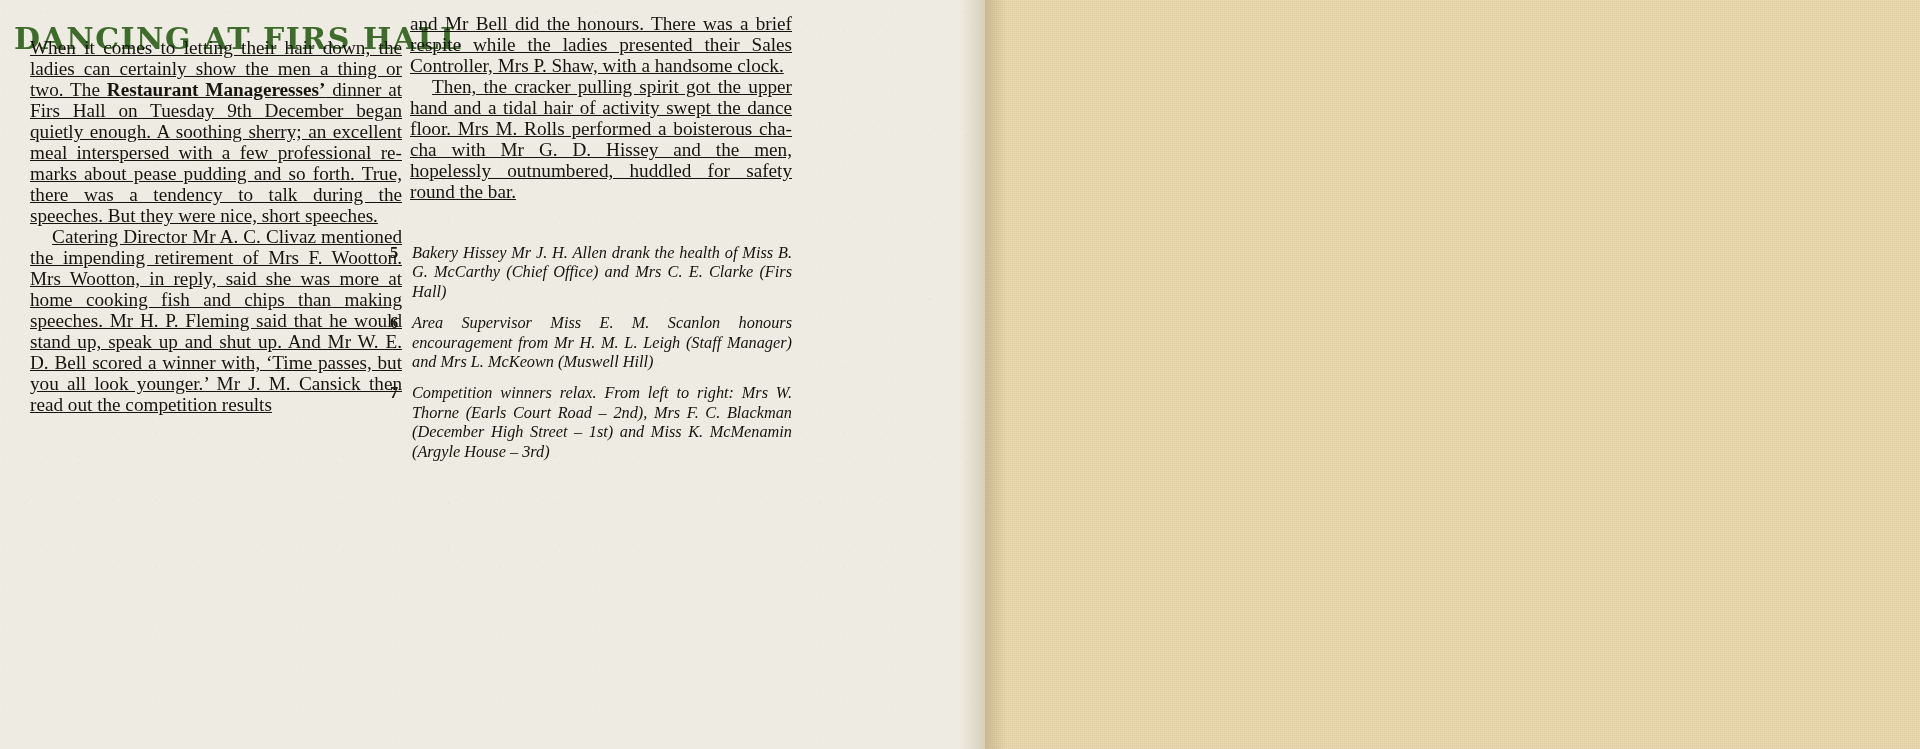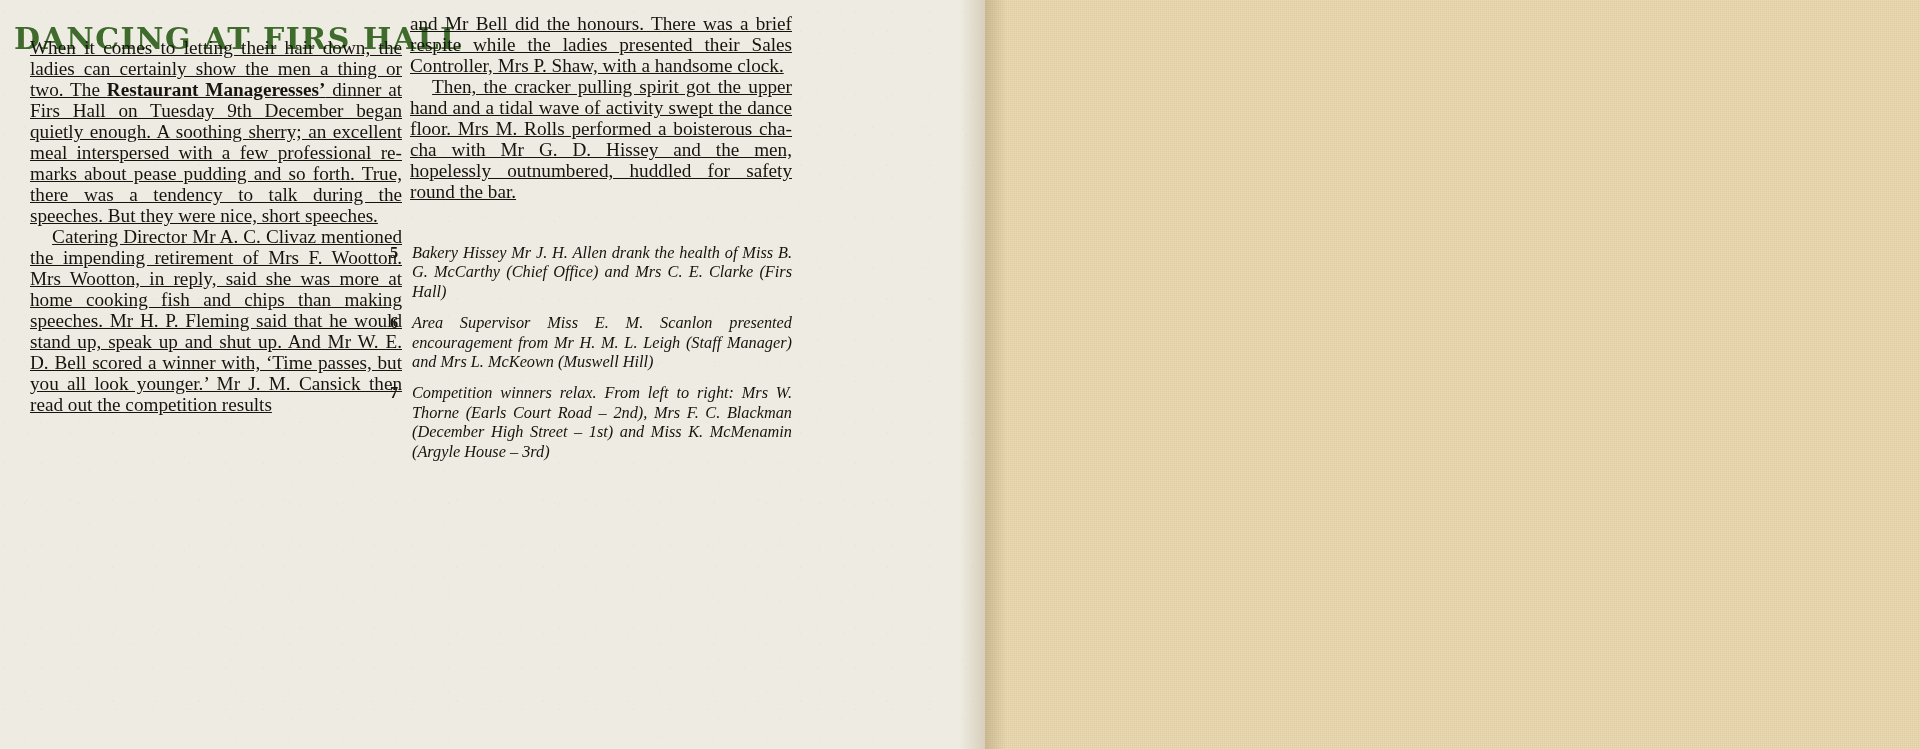--- a/index.html
+++ b/index.html
@@ -121,26 +121,26 @@
   <div class="left-page">
 
     <h1 class="headline">DANCING AT FIRS HALL</h1>
 
     <div class="col" id="col1">
         <p><span>When it comes to letting their hair down, the ladies can certainly show the men a thing or two. The </span><strong>Restaurant Manageresses’</strong><span> dinner at Firs Hall on Tuesday 9th December began quietly enough. A soothing sherry; an excellent meal interspersed with a few professional re-marks about pease pudding and so forth. True, there was a tendency to talk during the speeches. But they were nice, short speeches.</span></p>
         <p class="indent"><span>Catering Director Mr A. C. Clivaz mentioned the impending retirement of Mrs F. Wootton. Mrs Wootton, in reply, said she was more at home cooking fish and chips than making speeches. Mr H. P. Fleming said that he would stand up, speak up and shut up. And Mr W. E. D. Bell scored a winner with, ‘Time passes, but you all look younger.’ Mr J. M. Cansick then read out the competition results</span></p>
       </div>
     <div class="col" id="col2">
         <p><span>and Mr Bell did the honours. There was a brief respite while the ladies presented their Sales Controller, Mrs P. Shaw, with a handsome clock.</span></p>
-        <p class="indent"><span>Then, the cracker pulling spirit got the upper hand and a tidal wave of activity swept the dance floor. Mrs M. Rolls performed a boisterous cha-cha with Mr G. D. Hissey and the men, hopelessly outnumbered, huddled for safety round the bar.</span></p>
+        <p class="indent"><span>Then, the cracker pulling spirit got the upper hand and a tidal hair of activity swept the dance floor. Mrs M. Rolls performed a boisterous cha-cha with Mr G. D. Hissey and the men, hopelessly outnumbered, huddled for safety round the bar.</span></p>
       </div>
 
     <div class="captions" id="captions">
         <div class="caption"><span class="num">5</span><span>Bakery Hissey Mr J. H. Allen drank the health of Miss B. G. McCarthy (Chief Office) and Mrs C. E. Clarke (Firs Hall)</span></div>
-        <div class="caption"><span class="num">6</span><span>Area Supervisor Miss E. M. Scanlon presented encouragement from Mr H. M. L. Leigh (Staff Manager) and Mrs L. McKeown (Muswell Hill)</span></div>
+        <div class="caption"><span class="num">6</span><span>Area Supervisor Miss E. M. Scanlon honours encouragement from Mr H. M. L. Leigh (Staff Manager) and Mrs L. McKeown (Muswell Hill)</span></div>
         <div class="caption"><span class="num">7</span><span>Competition winners relax. From left to right: Mrs W. Thorne (Earls Court Road – 2nd), Mrs F. C. Blackman (December High Street – 1st) and Miss K. McMenamin (Argyle House – 3rd)</span></div>
       </div>
   </div>
 
   <div class="right-page">
 
     
 
     
 

